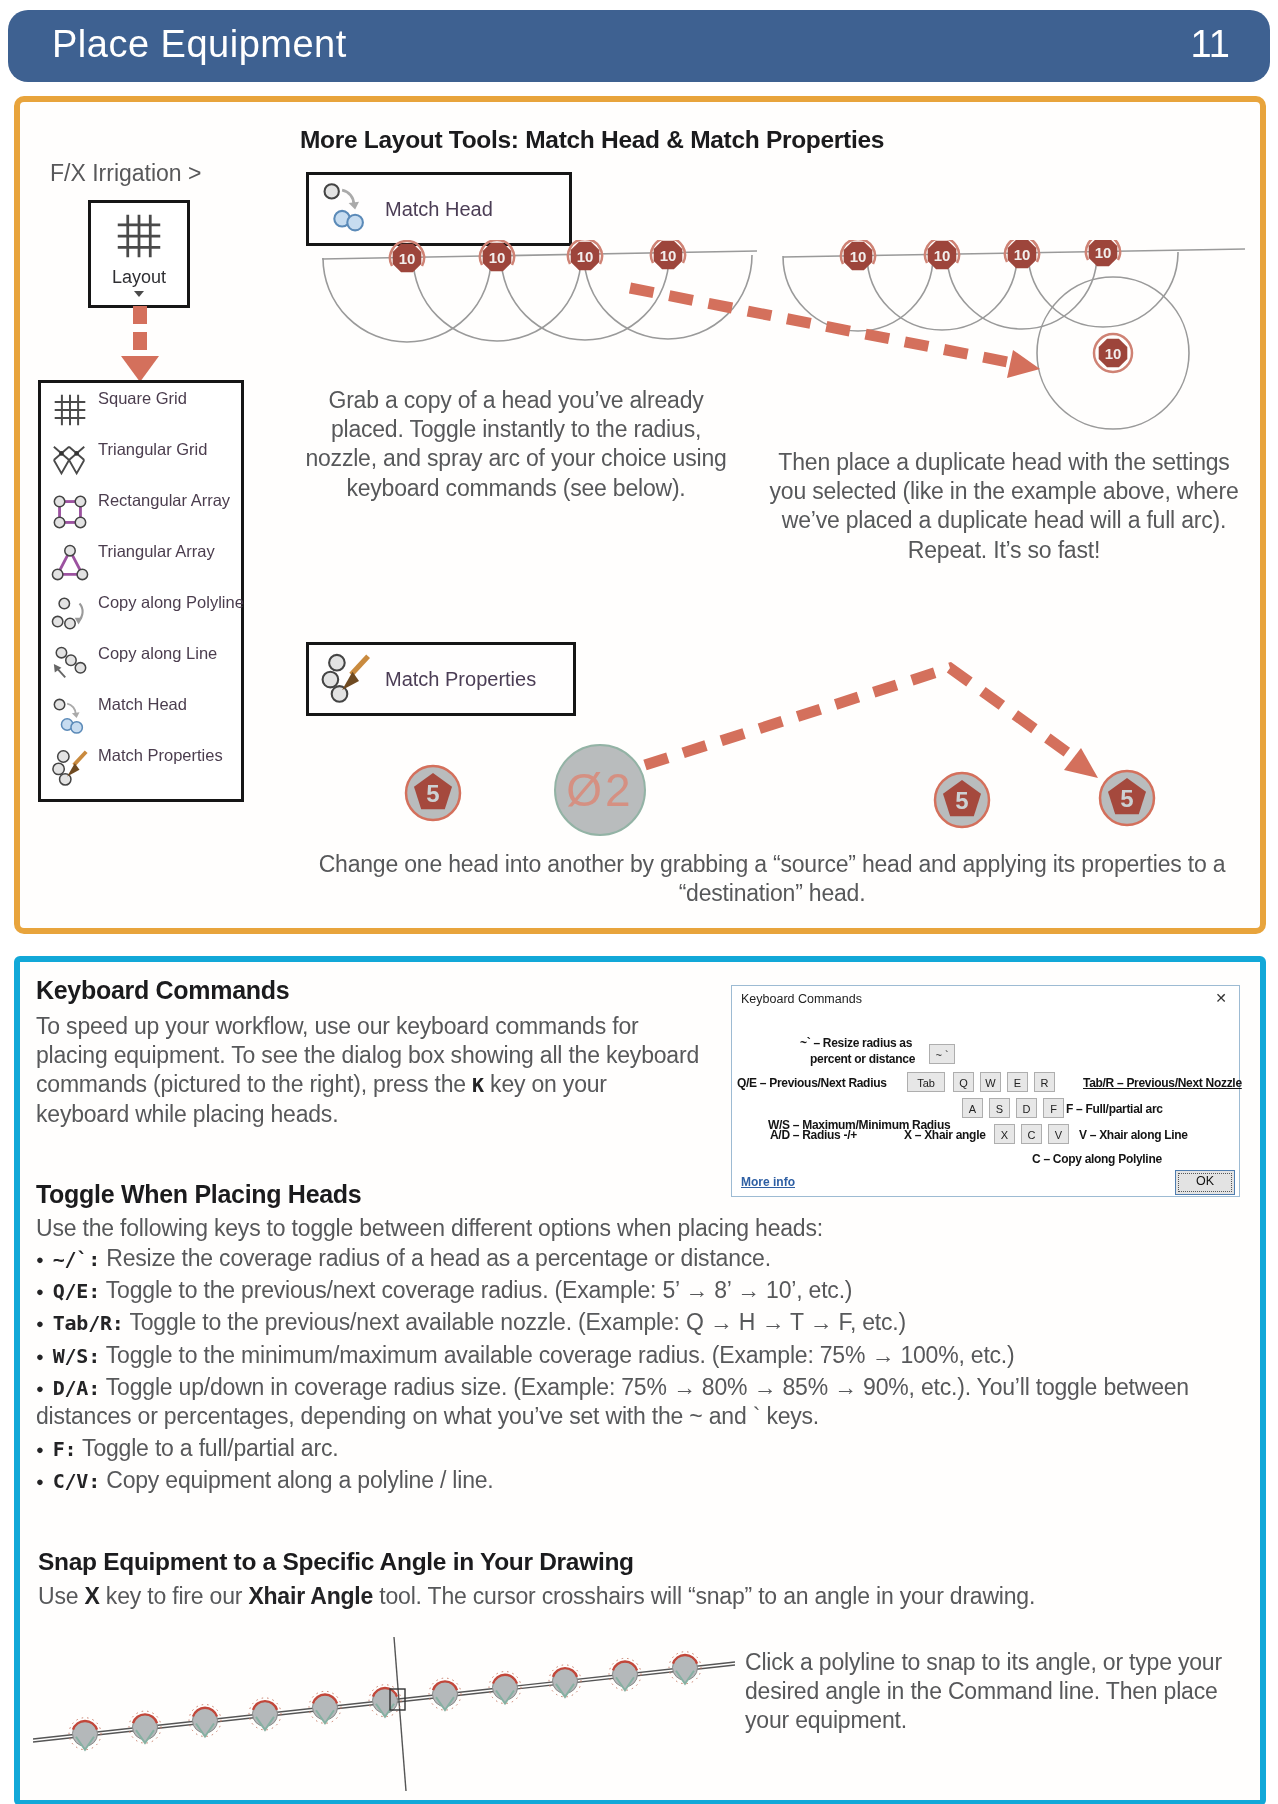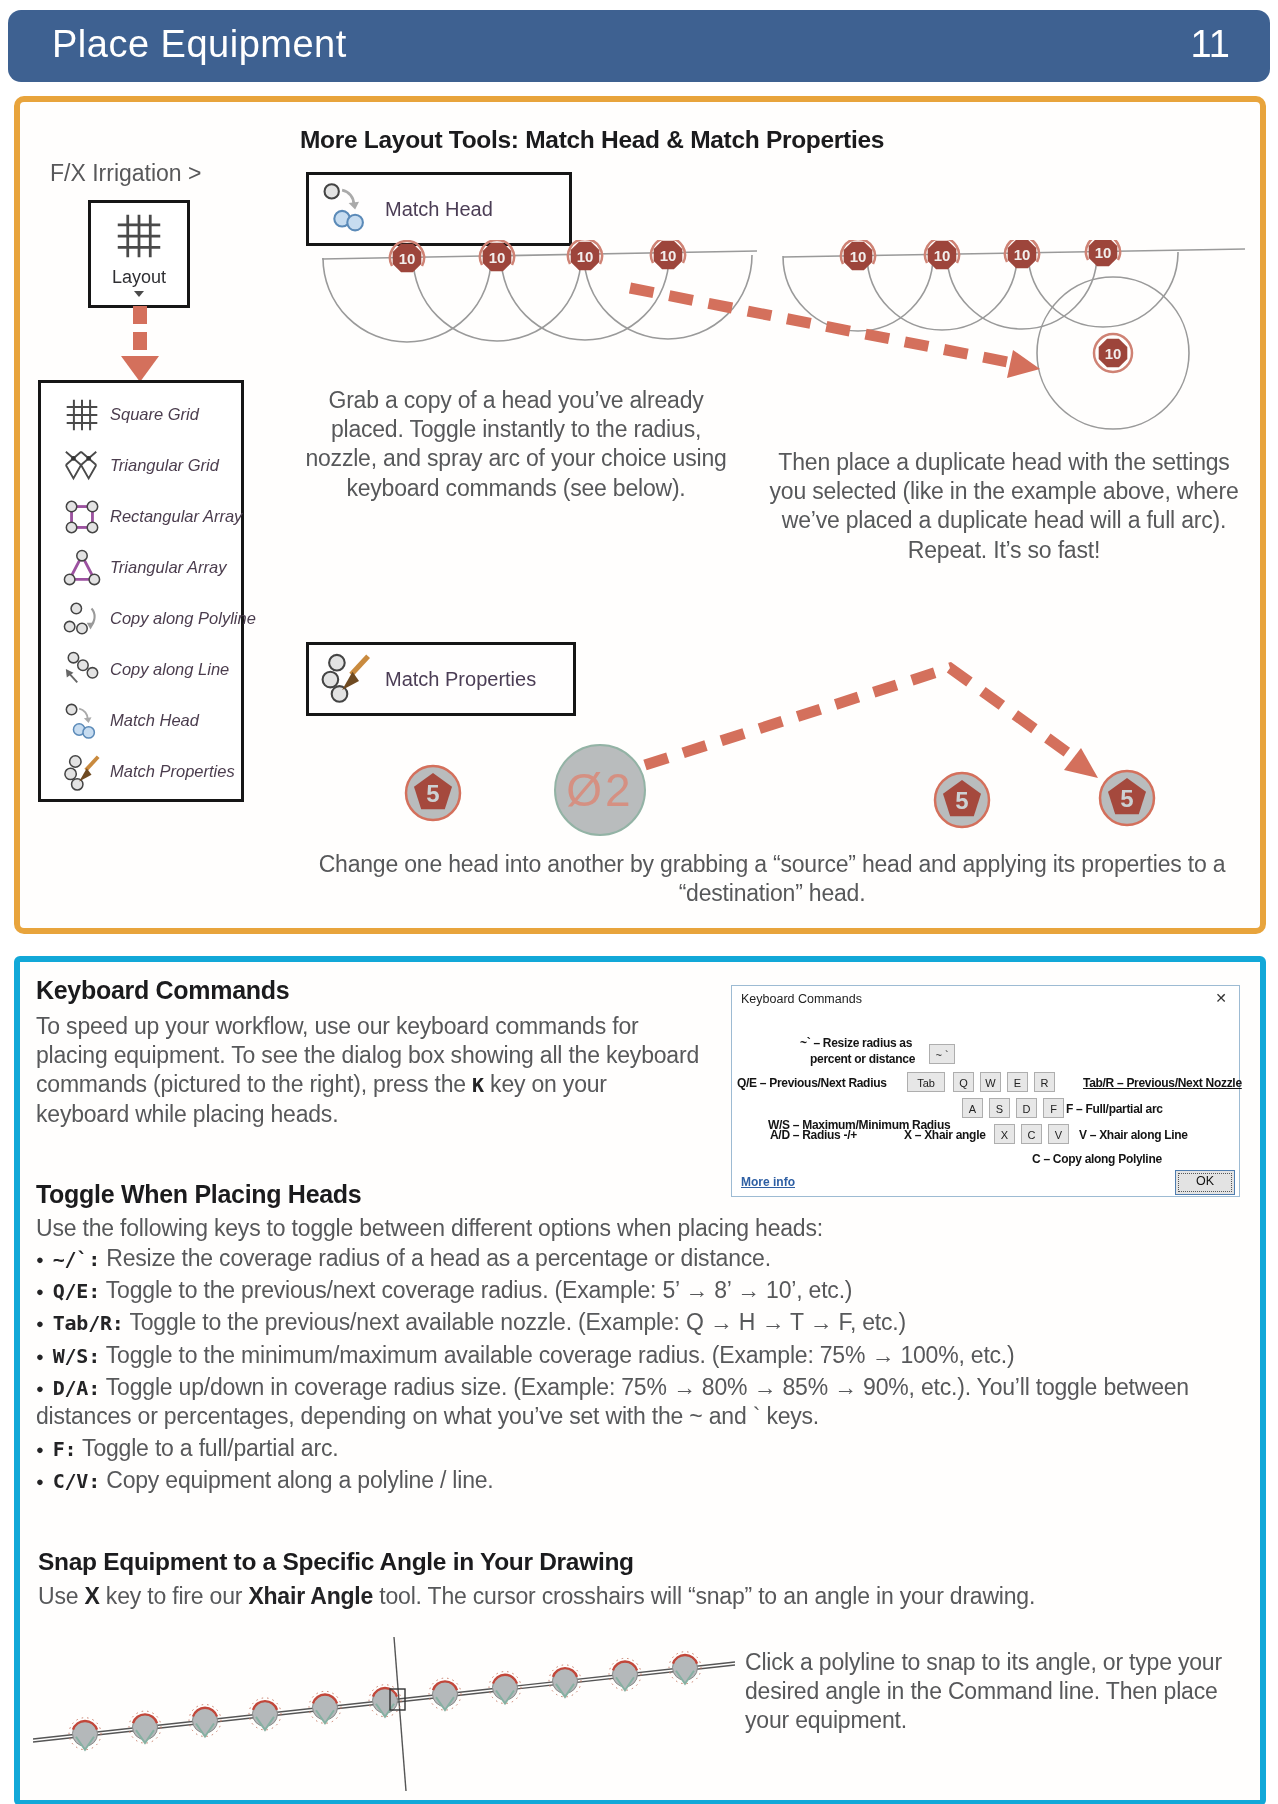--- a/index.html
+++ b/index.html
@@ -1,40 +1,40 @@
 <!DOCTYPE html>
 <html><head>
 <meta charset="utf-8">
 <style>
   html,body{margin:0;padding:0;background:#fff;}
   body{width:1278px;height:1804px;position:relative;font-family:"Liberation Sans",sans-serif;overflow:hidden;}
   .abs{position:absolute;}
 
   
-  .hdr{left:8px;top:10px;width:1262px;height:72px;background:#3e6191;border-radius:13px;color:#fff;}
+  .hdr{left:8px;top:10px;width:1262px;height:72px;background:#3e6191;border-radius:20px;color:#fff;}
   .hdr-title{left:44px;top:13px;font-size:38px;font-weight:400;letter-spacing:.5px;}
   .hdr-page{right:40px;top:13px;font-size:38px;font-weight:400;}
 
   
   .orange-box{left:14px;top:96px;width:1240px;height:826px;border:6px solid #e8a43c;border-radius:10px;background:#fffefd;}
   .blue-box{left:14px;top:956px;width:1240px;height:838px;border:6px solid #12a8d8;border-radius:6px;background:#fffefd;}
 
   .txt{font-size:23px;line-height:1.27;color:#57585a;letter-spacing:-.2px;}
   .center{text-align:center;}
   .bhead{font-weight:700;color:#1b1b1d;font-size:24.5px;letter-spacing:-.3px;}
   .mono-key{font-family:"DejaVu Sans Mono",monospace;font-weight:700;font-size:20px;color:#232325;}
   .bsans{font-weight:700;color:#232325;}
 
   
   .fx-label{left:50px;top:160px;font-size:23px;color:#58585a;}
   .layout-btn{left:88px;top:200px;width:96px;height:102px;border:3px solid #161616;background:#fff;display:flex;flex-direction:column;align-items:center;justify-content:center;}
   .layout-btn .lbl{font-size:18px;color:#2f2f33;margin-top:2px;}
   .caret{width:0;height:0;border-left:5px solid transparent;border-right:5px solid transparent;border-top:6px solid #4a4a4a;margin-top:3px;}
   .menu{left:38px;top:380px;width:206px;height:422px;border:3px solid #161616;background:#fff;padding:6px 0;box-sizing:border-box;}
-  .mitem{height:51px;display:flex;align-items:center;padding-left:20px;font-style:italic;}
+  .mitem{height:51px;display:flex;padding-left:8px;}
   .mitem .ic{width:42px;height:42px;flex:0 0 42px;display:flex;align-items:center;justify-content:center;}
   .mitem .ml{font-size:16.5px;color:#4b3d4e;margin-left:7px;white-space:nowrap;}
 
   
   .toolbtn{border:3px solid #161616;background:#fffefe;display:flex;align-items:center;}
   .toolbtn .tl{font-size:20px;color:#4b3d55;margin-left:12px;}
   .mh-btn{left:306px;top:172px;width:260px;height:68px;}
   .mp-btn{left:306px;top:642px;width:264px;height:68px;}
 
   

